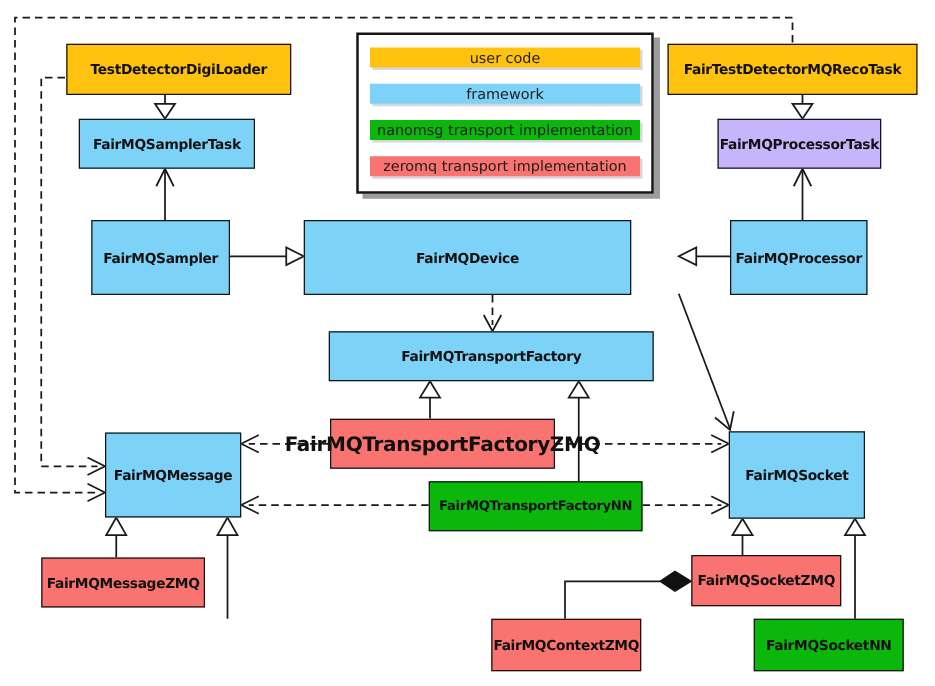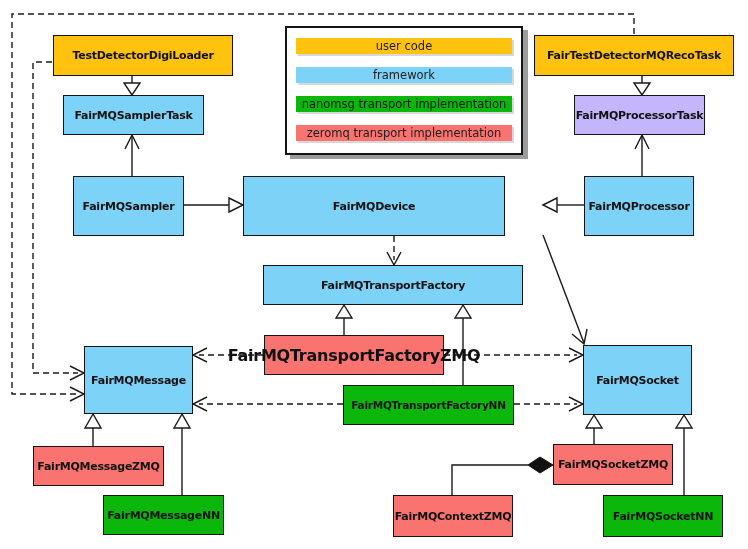--- a/index.html
+++ b/index.html
@@ -189,21 +189,20 @@
   <div class="node" style="left: 264px; top: 335px; width: 180px; height: 40px; font-size: 16px; background: rgb(249, 116, 112);">FairMQTransportFactoryZMQ</div>
 
   <div class="node" style="left: 343px; top: 385px; width: 171px; height: 40px; font-size: 10.5px; background: rgb(12, 183, 12);">FairMQTransportFactoryNN</div>
 
   <div class="node abstract" style="left: 84px; top: 346px; width: 109px; height: 68px; background: rgb(125, 210, 247);">FairMQMessage</div>
 
   <div class="node abstract" style="left: 583px; top: 345px; width: 109px; height: 70px; background: rgb(125, 210, 247);">FairMQSocket</div>
 
   <div class="node" style="left: 33px; top: 446px; width: 131px; height: 40px; background: rgb(249, 116, 112);">FairMQMessageZMQ</div>
 
-  <div class="node" style="left: 103px; top: 495px; width: 121px; height: 40px; background: rgb(12, 183, 12);">FairMQMessageNN</div>
 
   <div class="node" style="left: 393px; top: 495px; width: 120px; height: 42px; background: rgb(249, 116, 112);">FairMQContextZMQ</div>
 
   <div class="node" style="left: 553px; top: 444px; width: 120px; height: 41px; background: rgb(249, 116, 112);">FairMQSocketZMQ</div>
 
   <div class="node" style="left: 603px; top: 495px; width: 120px; height: 42px; background: rgb(12, 183, 12);">FairMQSocketNN</div>
 
 </div>
 
 </body></html>

